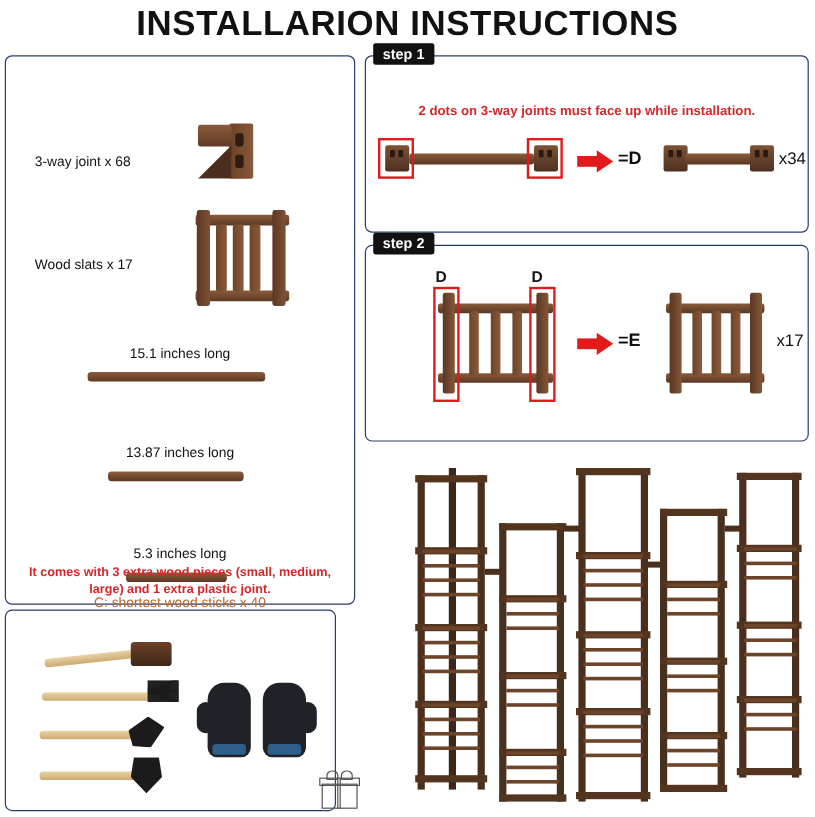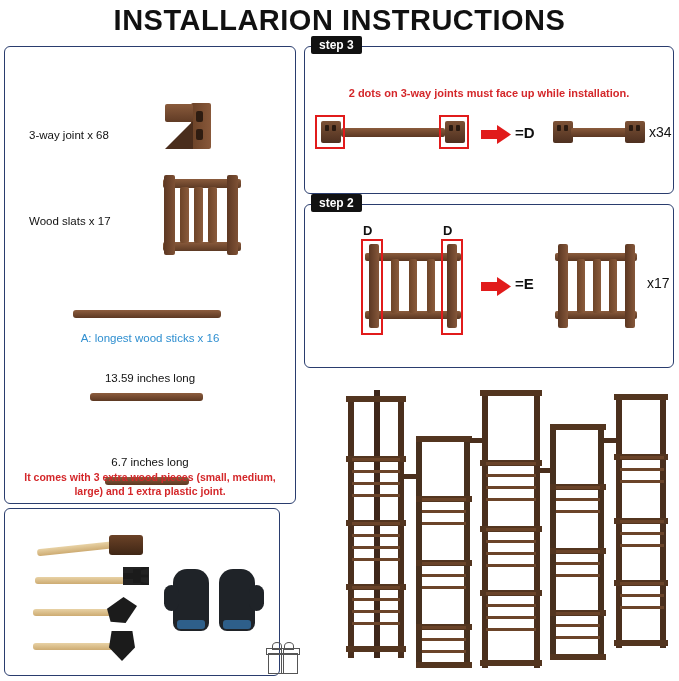--- a/index.html
+++ b/index.html
@@ -138,28 +138,29 @@
   <div class="slatbox" style="left:158px; top:132px;">
     <div class="frame-t"></div>
     <div class="frame-b"></div>
     <div class="sl" style="left:17px;"></div>
     <div class="sl" style="left:31px;"></div>
     <div class="sl" style="left:45px;"></div>
     <div class="post" style="left:1px;"></div>
     <div class="post" style="left:64px;"></div>
   </div>
 
+  <div class="part-label" style="position:absolute; left:0; top:242px;">15.1 inches long</div>
   <div class="stick" style="left:68px; top:263px; width:148px;"></div>
-  <div class="part-label" style="position:absolute; left:0; top:285px; color:#2f8fd0;">A: longest wood sticks x 16</div>
-
-  <div class="part-label" style="position:absolute; left:0; top:325px;">13.59 inches long</div>
+
+  <div class="part-label" style="position:absolute; left:0; top:325px;">13.87 inches long</div>
   <div class="stick" style="left:85px; top:346px; width:113px;"></div>
 
-  <div class="part-label" style="position:absolute; left:0; top:409px;">6.7 inches long</div>
+  <div class="part-label" style="position:absolute; left:0; top:409px;">5.3 inches long</div>
   <div class="stick" style="left:100px; top:430px; width:84px;"></div>
+  <div class="part-label" style="position:absolute; left:0; top:450px; color:#b8672a;">C: shortest wood sticks x 40</div>
 
 </div>
 <div class="note-red" style="left:10px; top:470px; width:280px;">It comes with 3 extra wood pieces (small, medium, large) and 1 extra plastic joint.</div>
 
 <div class="panel" id="tools-panel">
 
   <div class="handle" style="left:32px; top:36px; width:82px; transform:rotate(-6deg);"></div>
   <div class="mallet-head" style="left:104px; top:26px;"></div>
 
   <div class="handle" style="left:30px; top:68px; width:90px;"></div>
@@ -187,21 +188,21 @@
 
 <div class="gift" style="left:268px; top:644px;">
   <div class="lid"></div>
     <div class="box"></div>
     <div class="rib"></div>
   <div class="bowl"></div>
     <div class="bowr"></div>
 </div>
 
 <div class="panel" id="step1-panel">
-  <div class="step-tag">step 3</div>
+  <div class="step-tag">step 1</div>
   <div class="step-note" style="top:40px;">2 dots on 3-way joints must face up while installation.</div>
 
   <div class="bar" style="left:14px; top:72px; width:150px; height:26px;">
     <div class="endj" style="left:2px; top:2px;">
         <i style="left:4px;"></i>
         <i style="left:11px;"></i>
       </div>
     <div class="rod" style="left:22px; top:9px; width:104px;"></div>
     <div class="endj" style="left:126px; top:2px;">
         <i style="left:4px;"></i>

